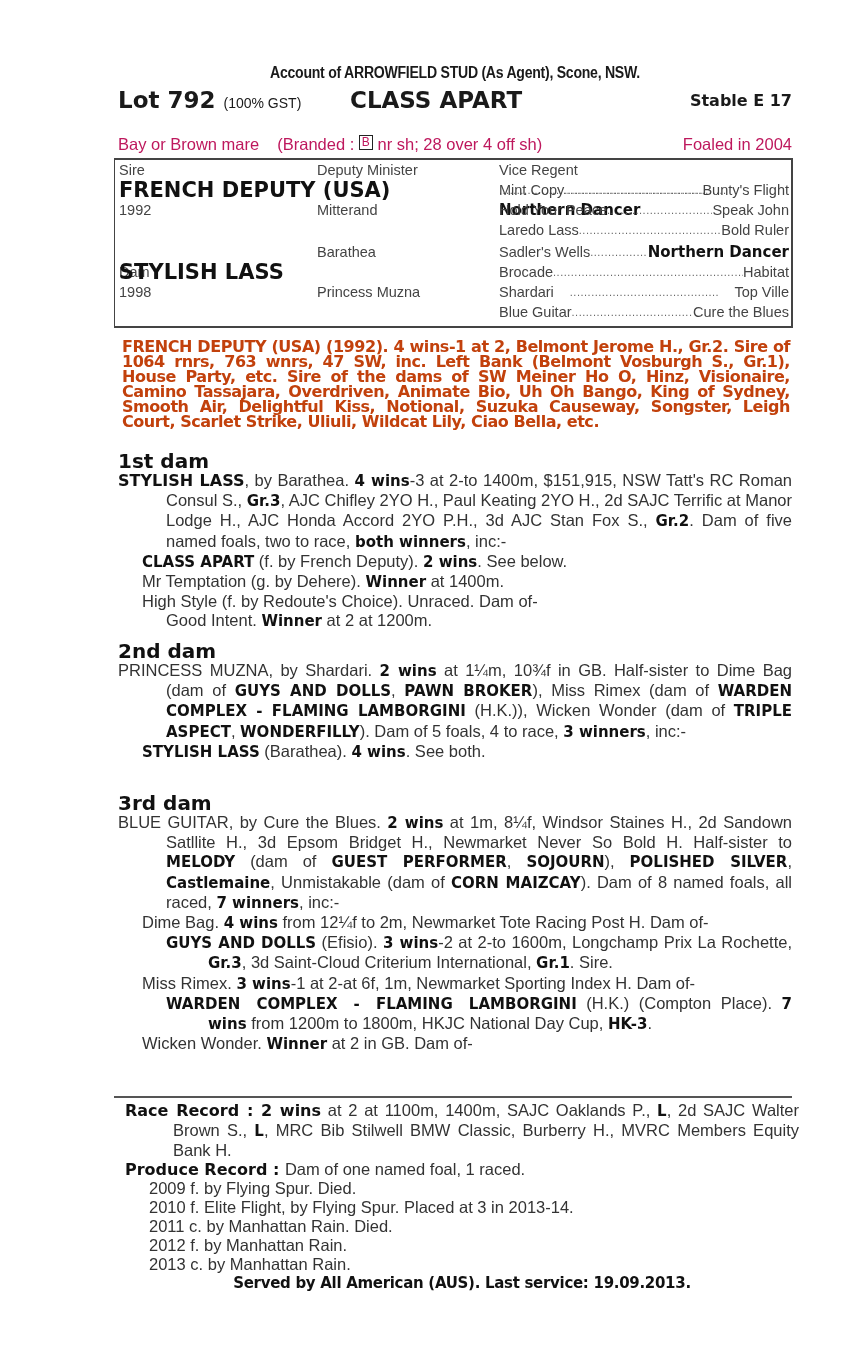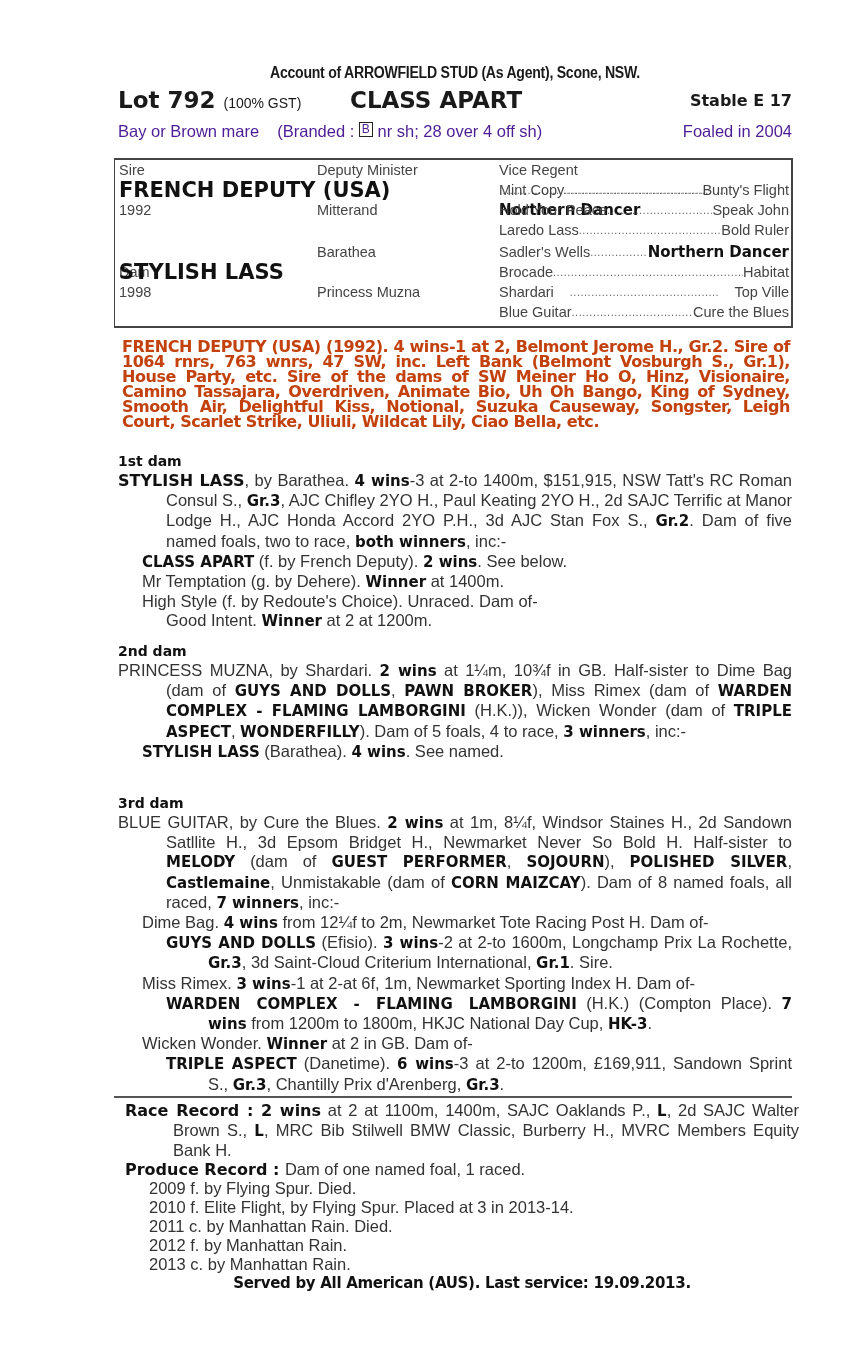--- a/index.html
+++ b/index.html
@@ -10,42 +10,42 @@
   .account { text-align: center; font-family: "Liberation Sans", sans-serif; font-weight: bold;
              font-size: 16px; letter-spacing: -0.3px; transform: scaleX(0.88); transform-origin: center;
              line-height: 22px; white-space: nowrap; }
 
   .lotline { position: relative; height: 28px; margin-top: 2px; }
   .lot { position: absolute; left: 0; top: 0; font-family: "DejaVu Sans", sans-serif; font-weight: bold; font-size: 23px; line-height: 28px; }
   .gst { font-family: "Liberation Sans", sans-serif; font-weight: normal; font-size: 14px; }
   .horse-name { position: absolute; left: 232px; top: 0; font-family: "DejaVu Sans", sans-serif; font-weight: bold; font-size: 23px; line-height: 28px; }
   .stable { position: absolute; right: 0; top: 3px; font-family: "DejaVu Sans", sans-serif; font-weight: bold; font-size: 16px; line-height: 24px; margin-left: 37px; }
 
-  .descline { position: relative; height: 26px; margin-top: 4px; font-size: 16.5px; line-height: 26px; color: #4c1d95; }
+  .descline { position: relative; height: 26px; margin-top: 17px; font-size: 16.5px; line-height: 26px; color: #be185d; }
   .descline .left { position: absolute; left: 0; top: 0; white-space: nowrap; }
   .descline .right { position: absolute; right: 0; top: 0; white-space: nowrap; }
   .brand-box { display: inline-block; border: 1px solid #222; font-size: 12px; line-height: 13px; padding: 0 2px; vertical-align: 4px; }
   .gap { display: inline-block; width: 18px; }
 
   .ped { position: absolute; left: -4px; top: 96px; width: 676px; height: 166px; border: 2px solid #444; border-left-width: 1.5px;
          font-size: 14.5px; color: #444; }
   .ped .cell { position: absolute; white-space: nowrap; line-height: 20px; }
   .ped .bold-name { font-family: "DejaVu Sans", sans-serif; font-weight: bold; font-size: 21px; color: #111; }
   .ped .gp { left: 202px; }
   .ped .ggp { left: 384px; width: 290px; display: flex; }
   .ped .ggp .n { flex: 0 0 auto; }
   .ped .ggp .dots { flex: 1 1 auto; overflow: hidden; white-space: nowrap; letter-spacing: 0.5px; font-size: 11px; line-height: 20px; color: #666; }
   .ped .ggp .s { flex: 0 0 auto; }
   .ped .ggp .s.b { font-family: "DejaVu Sans", sans-serif; font-weight: bold; font-size: 15px; color: #111; }
 
   .sire-summary { position: absolute; left: 4px; top: 277px; width: 668px; font-family: "DejaVu Sans", sans-serif;
                   font-weight: bold; font-size: 16px; line-height: 15px; text-align: justify; letter-spacing: -0.45px; color: #c2410c; }
 
   .section { position: absolute; left: 0; width: 674px; font-size: 16.5px; color: #333; }
-  .section h3 { margin: 0; font-family: "DejaVu Sans", sans-serif; font-weight: bold; font-size: 14px; line-height: 19px; color: #111; }
+  .section h3 { margin: 0; font-family: "DejaVu Sans", sans-serif; font-weight: bold; font-size: 20px; line-height: 19px; color: #111; }
   .section p { margin: 0; line-height: 19.2px; }
   .b { font-family: "DejaVu Sans", sans-serif; font-weight: bold; color: #111; font-size: 15px; }
   .hang1 { padding-left: 48px; text-indent: -48px; text-align: justify; }
   .sub0 { padding-left: 24px; }
   .sub2 { padding-left: 48px; }
   .subg { padding-left: 88px; text-indent: -40px; text-align: justify; }
 
   .divider { position: absolute; left: -4px; top: 1034px; width: 678px; height: 2px; background: #555; }
 
   .bottom { position: absolute; left: 7px; top: 1039px; width: 674px; font-size: 16.5px; color: #333; }
@@ -136,32 +136,31 @@
     <p class="hang1"><span class="b" style="font-size:16px">STYLISH LASS</span><span>, by Barathea. </span><span class="b">4 wins</span><span>-3 at 2-to 1400m, $151,915, NSW Tatt's RC Roman Consul S., </span><span class="b">Gr.3</span><span>, AJC Chifley 2YO H., Paul Keating 2YO H., 2d SAJC Terrific at Manor Lodge H., AJC Honda Accord 2YO P.H., 3d AJC Stan Fox S., </span><span class="b">Gr.2</span><span>. Dam of five named foals, two to race, </span><span class="b">both winners</span><span>, inc:-</span></p>
     <p class="sub0"><span class="b">CLASS APART</span><span> (f. by French Deputy). </span><span class="b">2 wins</span><span>. See below.</span></p>
     <p class="sub0"><span>Mr Temptation (g. by Dehere). </span><span class="b">Winner</span><span> at 1400m.</span></p>
     <p class="sub0"><span>High Style (f. by Redoute's Choice). Unraced. Dam of-</span></p>
     <p class="sub2"><span>Good Intent. </span><span class="b">Winner</span><span> at 2 at 1200m.</span></p>
   </div>
 
   <div class="section" style="top:580px;">
     <h3>2nd dam</h3>
     <p class="hang1"><span>PRINCESS MUZNA, by Shardari. </span><span class="b">2 wins</span><span> at 1¼m, 10¾f in GB. Half-sister to Dime Bag (dam of </span><span class="b">GUYS AND DOLLS</span><span>, </span><span class="b">PAWN BROKER</span><span>), Miss Rimex (dam of </span><span class="b">WARDEN COMPLEX - FLAMING LAMBORGINI</span><span> (H.K.)), Wicken Wonder (dam of </span><span class="b">TRIPLE ASPECT</span><span>, </span><span class="b">WONDERFILLY</span><span>). Dam of 5 foals, 4 to race, </span><span class="b">3 winners</span><span>, inc:-</span></p>
-    <p class="sub0"><span class="b">STYLISH LASS</span><span> (Barathea). </span><span class="b">4 wins</span><span>. See named.</span></p>
+    <p class="sub0"><span class="b">STYLISH LASS</span><span> (Barathea). </span><span class="b">4 wins</span><span>. See both.</span></p>
   </div>
 
   <div class="section" style="top:732px;">
     <h3>3rd dam</h3>
     <p class="hang1"><span>BLUE GUITAR, by Cure the Blues. </span><span class="b">2 wins</span><span> at 1m, 8¼f, Windsor Staines H., 2d Sandown Satllite H., 3d Epsom Bridget H., Newmarket Never So Bold H. Half-sister to </span><span class="b">MELODY</span><span> (dam of </span><span class="b">GUEST PERFORMER</span><span>, </span><span class="b">SOJOURN</span><span>), </span><span class="b">POLISHED SILVER</span><span>, </span><span class="b">Castlemaine</span><span>, Unmistakable (dam of </span><span class="b">CORN MAIZCAY</span><span>). Dam of 8 named foals, all raced, </span><span class="b">7 winners</span><span>, inc:-</span></p>
     <p class="sub0"><span>Dime Bag. </span><span class="b">4 wins</span><span> from 12¼f to 2m, Newmarket Tote Racing Post H. Dam of-</span></p>
     <p class="subg" style="padding-left:90px; text-indent:-42px;"><span class="b">GUYS AND DOLLS</span><span> (Efisio). </span><span class="b">3 wins</span><span>-2 at 2-to 1600m, Longchamp Prix La Rochette, </span><span class="b">Gr.3</span><span>, 3d Saint-Cloud Criterium International, </span><span class="b">Gr.1</span><span>. Sire.</span></p>
     <p class="sub0"><span>Miss Rimex. </span><span class="b">3 wins</span><span>-1 at 2-at 6f, 1m, Newmarket Sporting Index H. Dam of-</span></p>
     <p class="subg" style="padding-left:90px; text-indent:-42px;"><span class="b" style="word-spacing:6px">WARDEN COMPLEX - FLAMING LAMBORGINI</span><span> (H.K.) (Compton Place). </span><span class="b">7 wins</span><span> from 1200m to 1800m, HKJC National Day Cup, </span><span class="b">HK-3</span><span>.</span></p>
     <p class="sub0"><span>Wicken Wonder. </span><span class="b">Winner</span><span> at 2 in GB. Dam of-</span></p>
-    <p class="subg" style="padding-left:90px; text-indent:-42px;"><span class="b">TRIPLE ASPECT</span><span> (Danetime). </span><span class="b">6 wins</span><span>-3 at 2-to 1200m, £169,911, Sandown Sprint S., </span><span class="b">Gr.3</span><span>, Chantilly Prix d'Arenberg, </span><span class="b">Gr.3</span><span>.</span></p>
   </div>
 
   <div class="divider"></div>
 
   <div class="bottom">
     <p class="hang1"><span class="b" style="font-size:16px">Race Record : </span><span class="b" style="font-size:16px">2 wins</span><span> at 2 at 1100m, 1400m, SAJC Oaklands P., </span><span class="b">L</span><span>, 2d SAJC Walter Brown S., </span><span class="b">L</span><span>, MRC Bib Stilwell BMW Classic, Burberry H., MVRC Members Equity Bank H.</span></p>
     <p><span class="b" style="font-size:16px">Produce Record : </span><span>Dam of one named foal, 1 raced.</span></p>
     <p class="sub0">2009 f. by Flying Spur. Died.</p>
     <p class="sub0">2010 f. Elite Flight, by Flying Spur. Placed at 3 in 2013-14.</p>
     <p class="sub0">2011 c. by Manhattan Rain. Died.</p>

